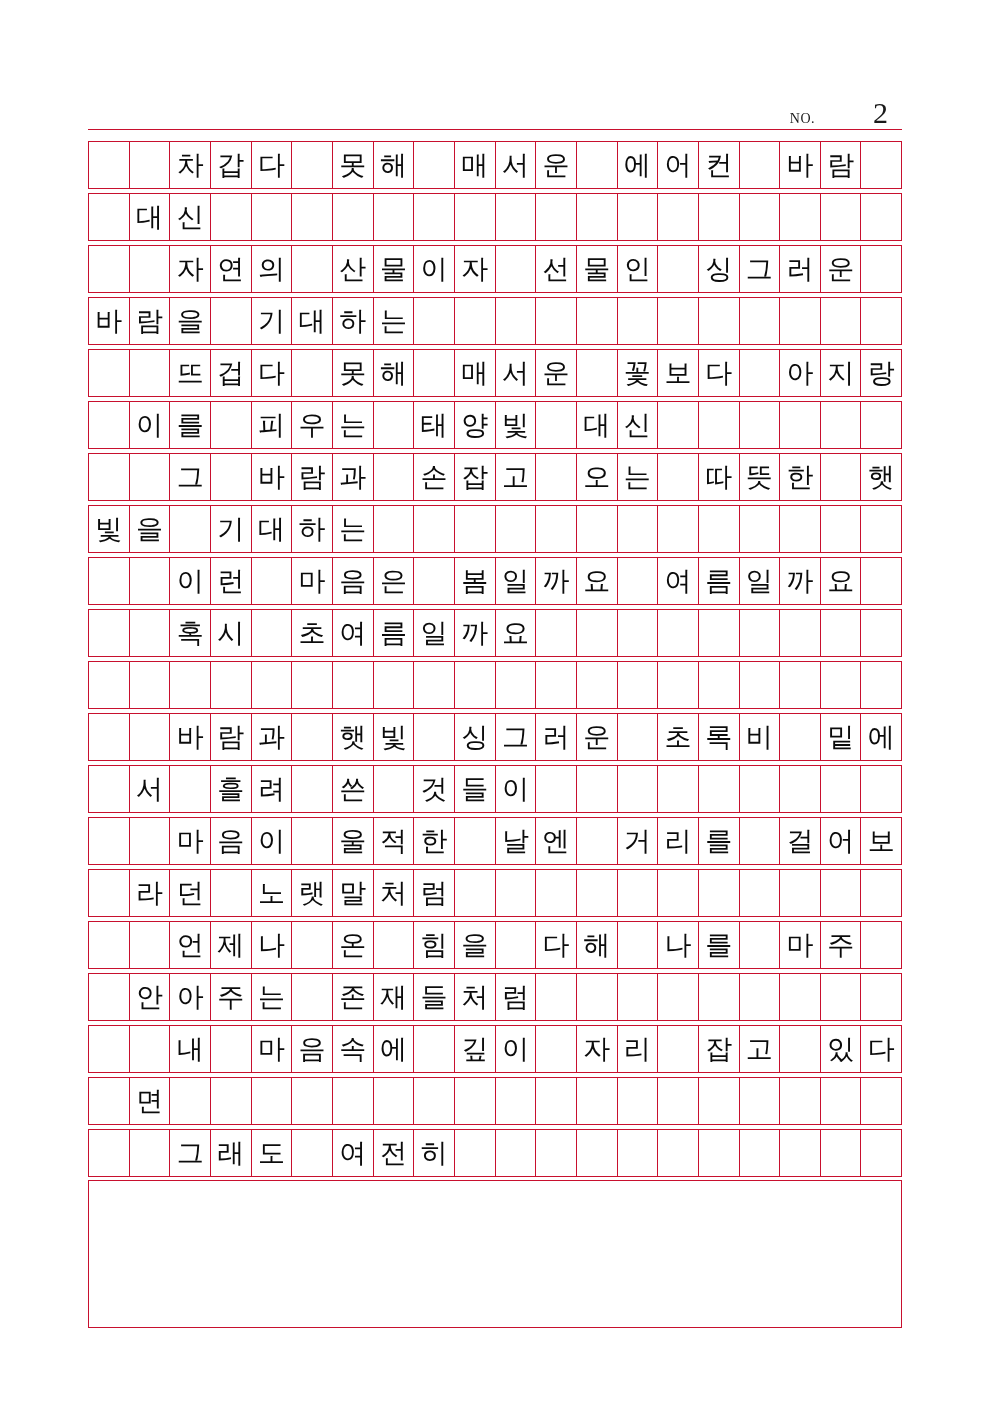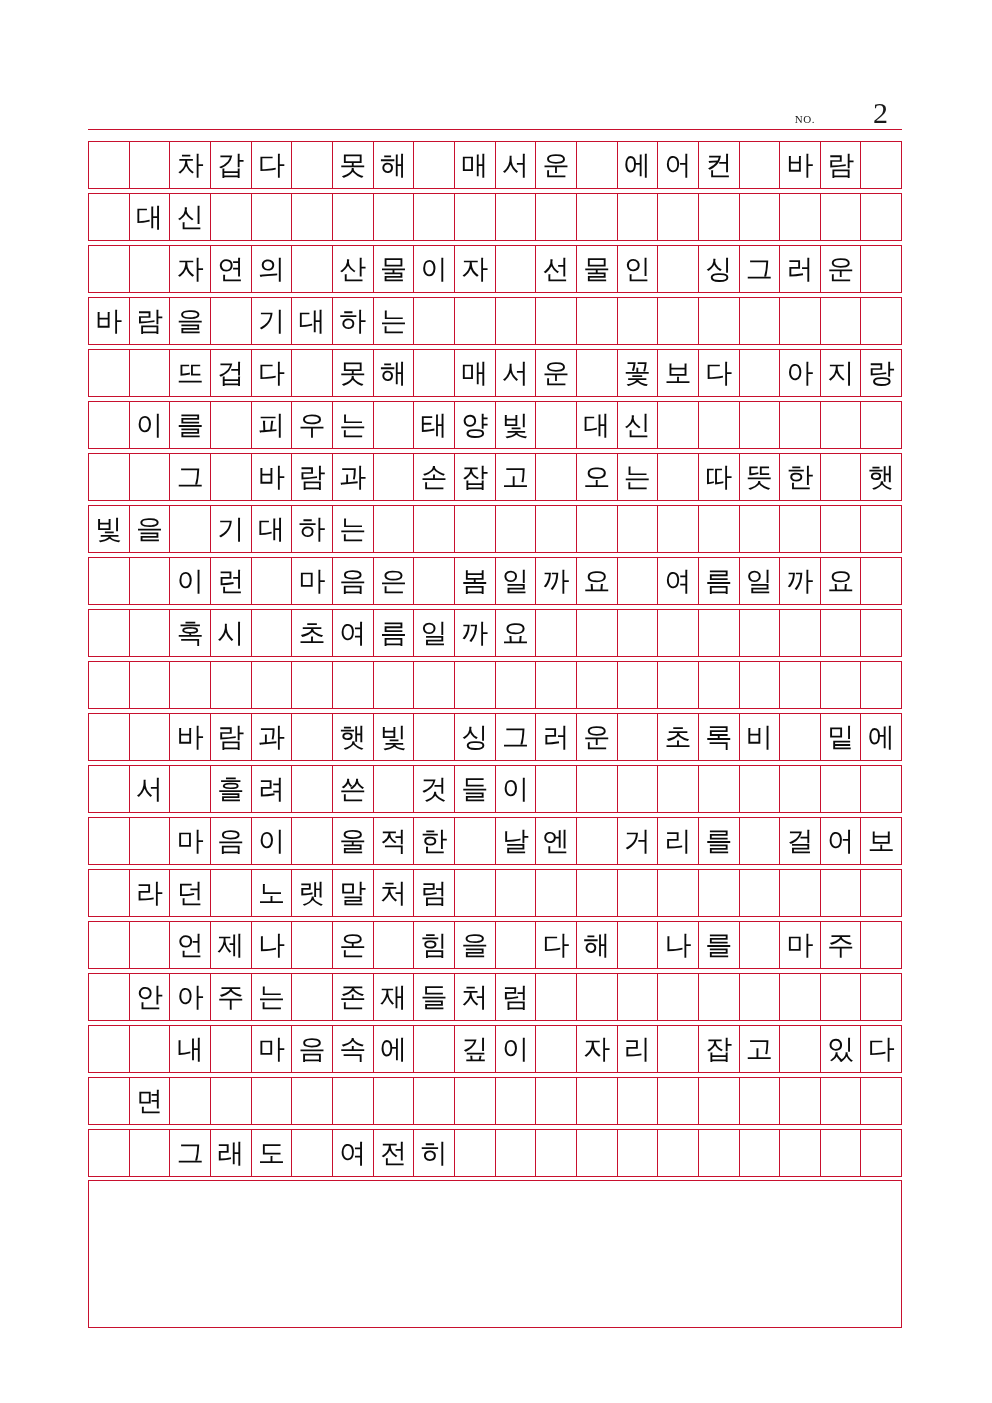--- a/index.html
+++ b/index.html
@@ -35,21 +35,21 @@
   }
   #header-inner {
     position: absolute;
     right: 0px;
     bottom: 1px;
     display: flex;
     align-items: baseline;
   }
   #no-label {
     font-family: "Liberation Serif", "DejaVu Serif", serif;
-    font-size: 11px;
+    font-size: 14px;
     letter-spacing: 0.5px;
     color: #1a1a1a;
     font-variant: small-caps;
     text-transform: uppercase;
     margin-left: 20px;
   }
   #no-value {
     font-family: "Liberation Serif", "DejaVu Serif", serif;
     font-size: 30px;
     color: #1a1a1a;

